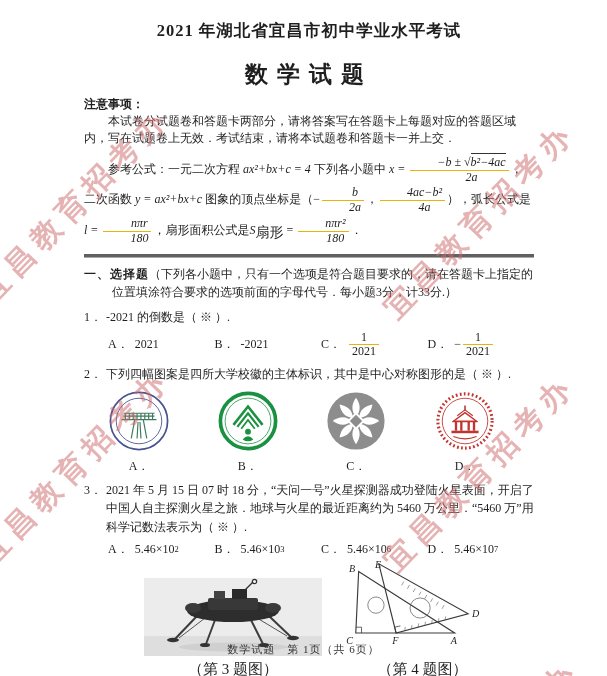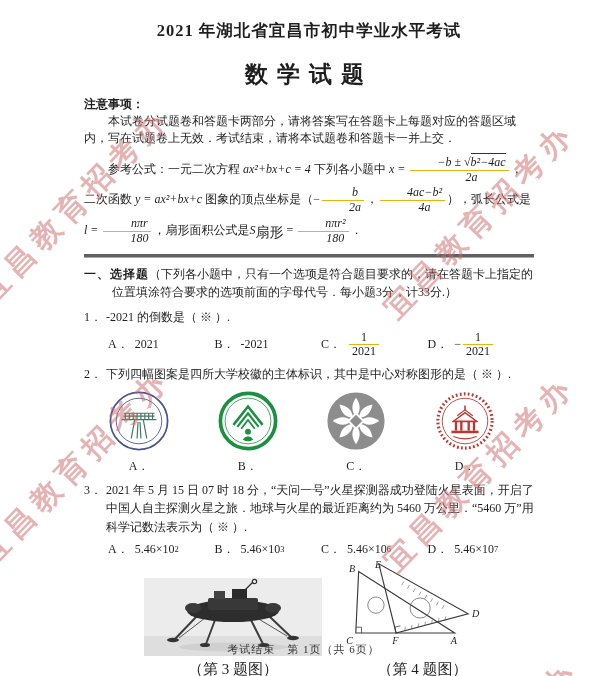--- a/index.html
+++ b/index.html
@@ -302,15 +302,15 @@
             <text x="112" y="88">A</text>
             <text x="134" y="59">D</text>
           </g>
         </svg>
         <div class="cap">（第 4 题图）</div>
       </div>
     </div>
 
   </div>
 
-  <div class="footer">考试结束　第 1页（共 6页）</div>
+  <div class="footer">数学试题　第 1页（共 6页）</div>
 
 </div>
 
 </body></html>

